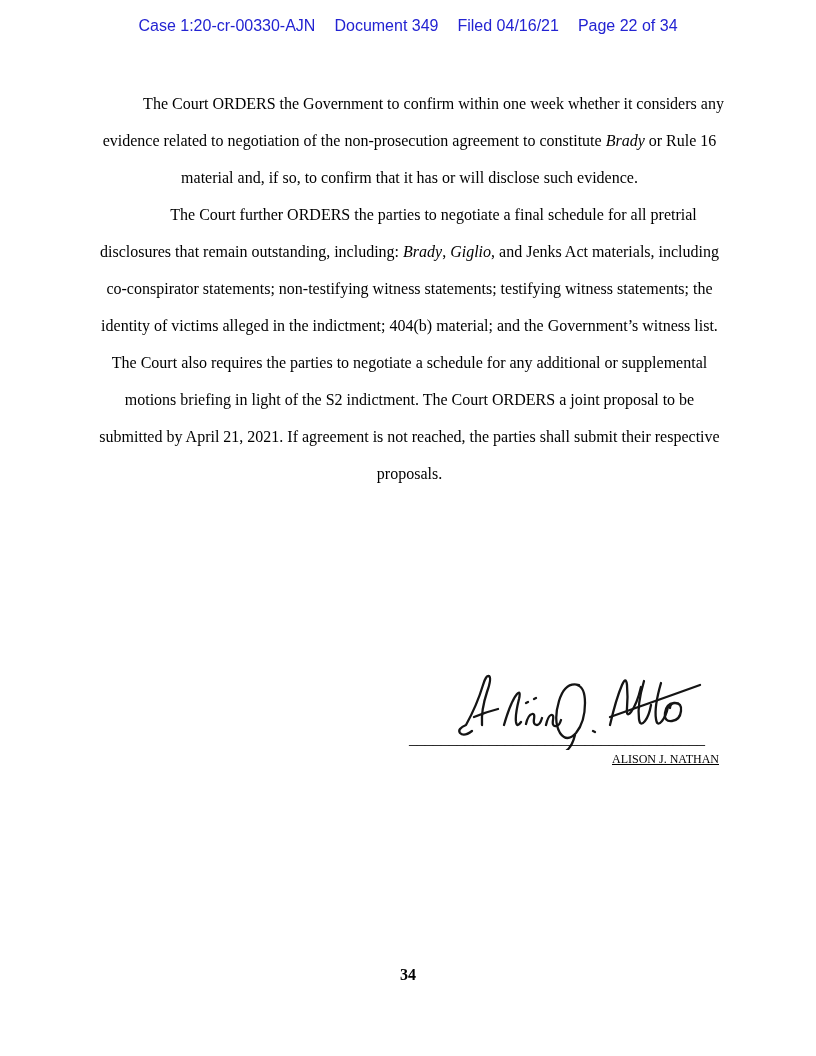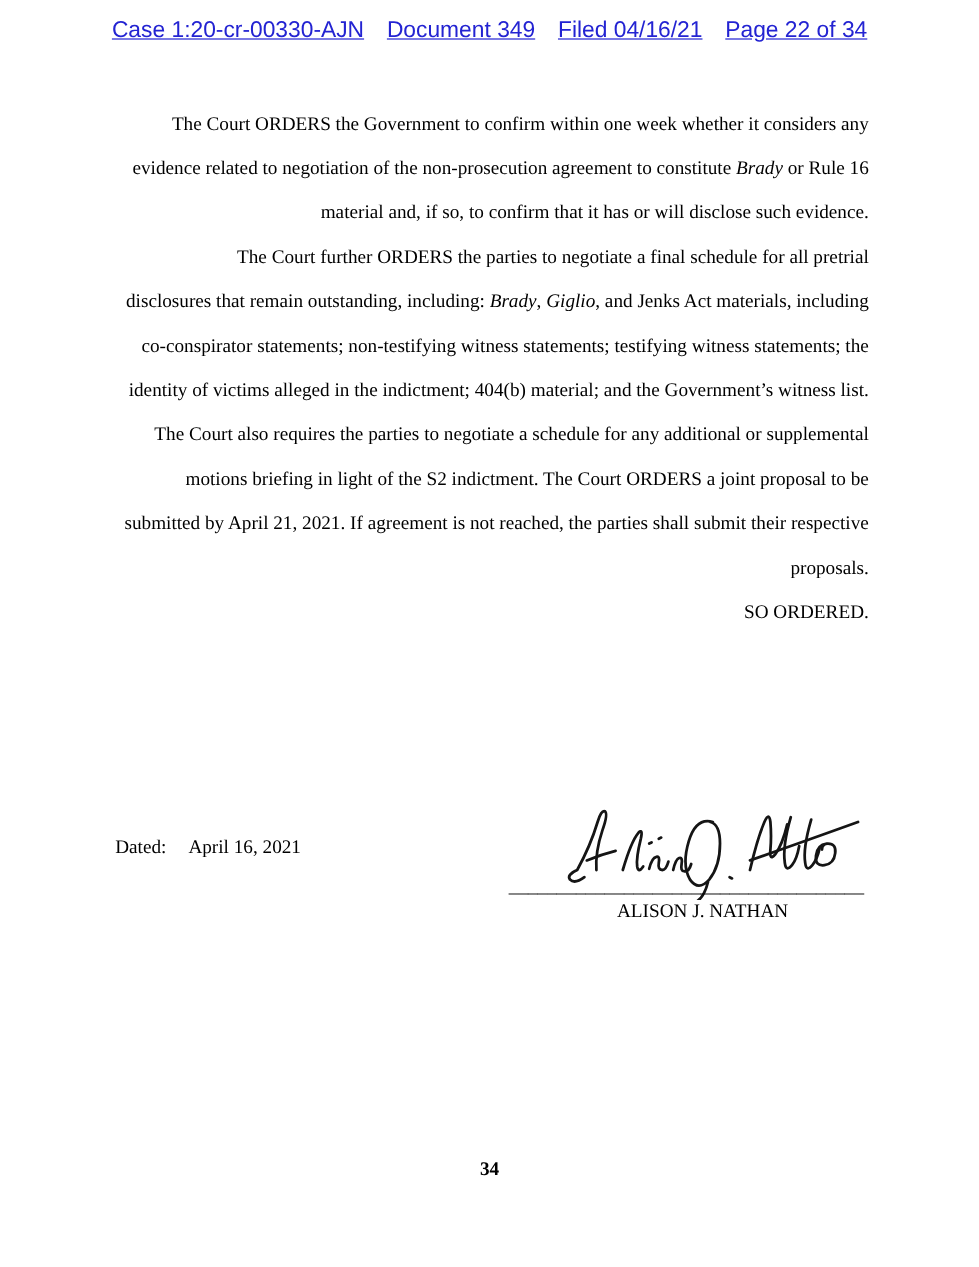--- a/index.html
+++ b/index.html
@@ -17,56 +17,55 @@
   
   .stamp {
     position: absolute;
     top: 17px;
     left: 0;
     right: 0;
     display: flex;
     justify-content: center;
     gap: 19px;
     font-family: "Liberation Sans", sans-serif;
-    font-size: 19px;
+    font-size: 16px;
     line-height: 18px;
     white-space: nowrap;
-    text-decoration: underline;
   }
 
   
   .order-body {
     position: absolute;
     left: 95px;
     top: 85px;
     width: 629px;
     font-size: 16px;
     line-height: 37px;
-    text-align: right;
+    text-align: center;
   }
   .order-body p {
     margin: 0;
     text-indent: 48px;
   }
 
   
   .dated-block {
     position: absolute;
     left: 96px;
     top: 697px;
     font-size: 16px;
     line-height: 19.5px;
   }
   .dated-row { display: flex; }
   .dated-label-cell { width: 61px; flex: 0 0 61px; }
 
   
   .signature-area {
     position: absolute;
-    left: 424px;
+    left: 409px;
     top: 655px;
     width: 300px;
     height: 140px;
   }
   .sig-svg {
     position: absolute;
     left: 43px;
     top: 0;
     width: 250px;
     height: 95px;
@@ -78,23 +77,24 @@
     font-size: 16px;
     line-height: 22px;
     white-space: nowrap;
     letter-spacing: 0;
   }
   .sig-names {
     position: absolute;
     left: 13px;
     top: 95px;
     width: 297px;
-    text-align: center;
-    font-size: 16px;
+    text-align: right;
+    font-size: 12px;
     line-height: 19px;
+    text-decoration: underline;
   }
 
   
   .page-number {
     position: absolute;
     left: 0;
     right: 0;
     top: 965px;
     text-align: center;
     font-size: 16px;
@@ -108,28 +108,23 @@
 <div class="stamp" style="color: rgb(35, 35, 210);">
   <span>Case 1:20-cr-00330-AJN</span>
   <span>Document 349</span>
   <span>Filed 04/16/21</span>
   <span>Page 22 of 34</span>
 </div>
 
 <div class="order-body">
   <p><span>The Court ORDERS the Government to confirm within one week whether it considers any evidence related to negotiation of the non-prosecution agreement to constitute </span><i>Brady</i><span> or Rule 16 material and, if so, to confirm that it has or will disclose such evidence.</span></p>
   <p><span>The Court further ORDERS the parties to negotiate a final schedule for all pretrial disclosures that remain outstanding, including: </span><i>Brady</i><span>, </span><i>Giglio</i><span>, and Jenks Act materials, including co-conspirator statements; non-testifying witness statements; testifying witness statements; the identity of victims alleged in the indictment; 404(b) material; and the Government’s witness list. The Court also requires the parties to negotiate a schedule for any additional or supplemental motions briefing in light of the S2 indictment. The Court ORDERS a joint proposal to be submitted by April 21, 2021.  If agreement is not reached, the parties shall submit their respective proposals.</span></p>
-  <p>SO ORDERED.</p>
 </div>
 
 <div class="dated-block">
-  <div class="dated-row">
-    <span class="dated-label-cell">Dated:</span>
-    <span>April 16, 2021</span>
-  </div>
 </div>
 
 <div class="signature-area">
   <svg class="sig-svg" viewBox="0 0 250 95" xmlns="http://www.w3.org/2000/svg">
     <g fill="none" stroke="#151515" stroke-width="2.3" stroke-linecap="round" stroke-linejoin="round">
 
       <path d="M20 76 q-8 6 -12 2 q-3 -4 6 -8 q11 -20 17 -40 q3 -10 6 -9 q3 2 -2 16 q-6 18 -5 33"></path>
       <path d="M22 62 q12 -5 24 -8"></path>
 
       <path d="M52 70 q7 -24 13 -31 q4 -4 2 5 q-4 16 -3 23 q1 6 5 0 m5 2 q2 -9 6 -10 q3 -1 2 5 t3 6 q3 0 5 -7 m4 7 q2 -9 5 -10 q3 -1 2 5 t2 6 q4 1 6 -6"></path>

